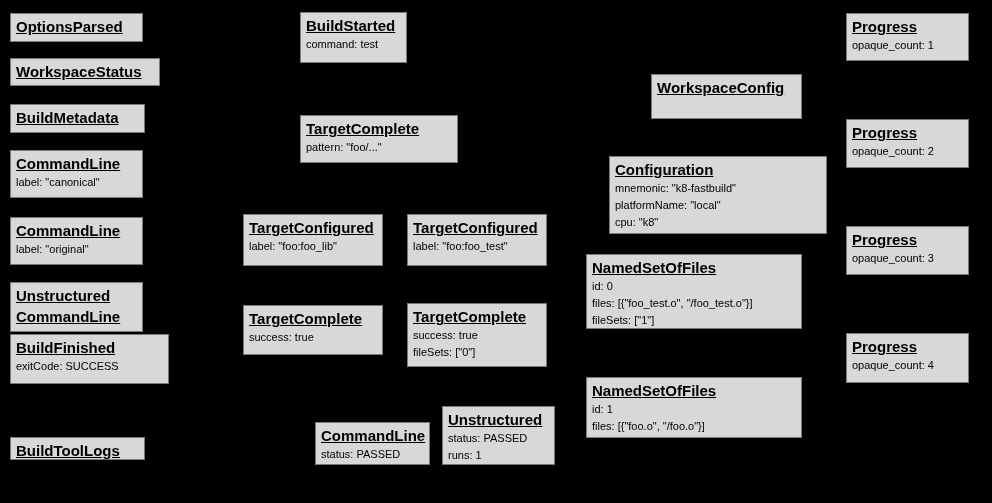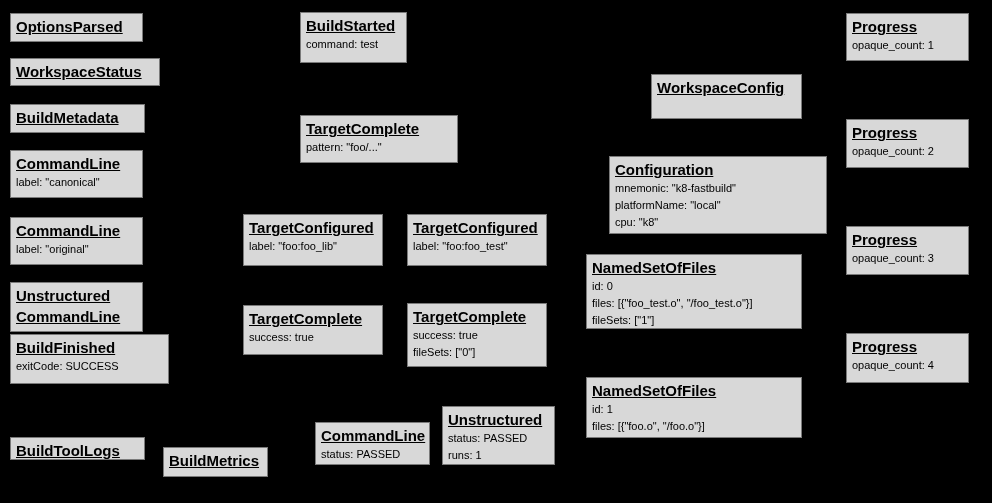--- a/index.html
+++ b/index.html
@@ -61,23 +61,20 @@
     <div class="box" style="left: 10px; top: 282px; width: 133px; height: 50px;">
       <div class="title">Unstructured</div>
       <div class="title">CommandLine</div>
     </div>
     <div class="box" style="left: 10px; top: 334px; width: 159px; height: 50px;">
       <div class="title">BuildFinished</div>
       <div class="field">exitCode: SUCCESS</div>
     </div>
     <div class="box" style="left: 10px; top: 437px; width: 135px; height: 23px;">
       <div class="title">BuildToolLogs</div>
-    </div>
-    <div class="box" style="left: 163px; top: 447px; width: 105px; height: 30px;">
-      <div class="title">BuildMetrics</div>
     </div>
     <div class="box" style="left: 300px; top: 12px; width: 107px; height: 51px;">
       <div class="title">BuildStarted</div>
       <div class="field">command: test</div>
     </div>
     <div class="box" style="left: 300px; top: 115px; width: 158px; height: 48px;">
       <div class="title">TargetComplete</div>
       <div class="field">pattern: "foo/..."</div>
     </div>
     <div class="box" style="left: 243px; top: 214px; width: 140px; height: 52px;">

